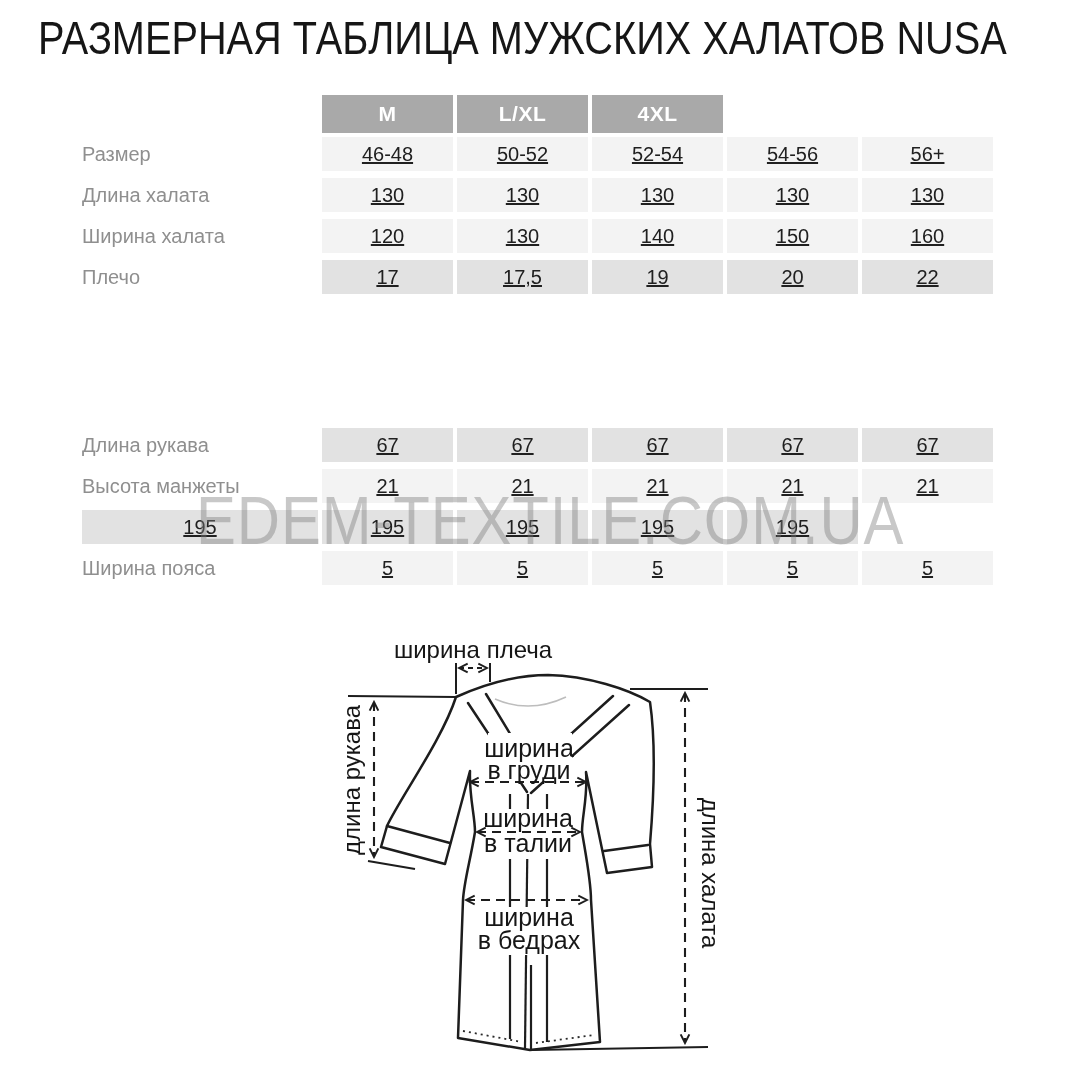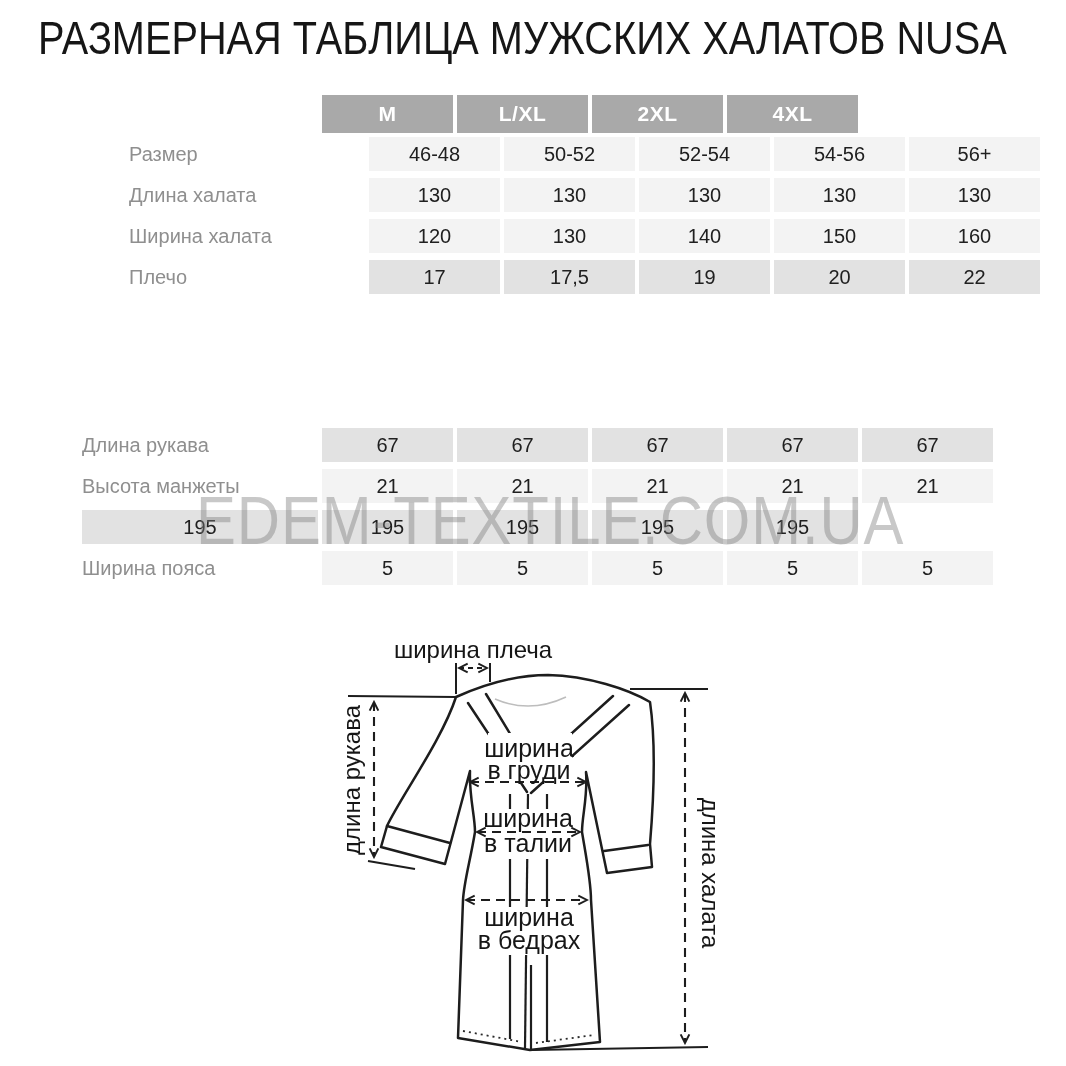--- a/index.html
+++ b/index.html
@@ -7,46 +7,45 @@
         font-family:"Liberation Sans",sans-serif;padding-left:48px;}
   .title{position:absolute;left:38px;top:10px;font-size:47px;font-weight:400;color:#161616;
          white-space:nowrap;transform:scaleX(.845);transform-origin:left top;}
   
   .thead{position:absolute;left:322px;top:95px;display:grid;
          grid-template-columns:repeat(5,131px);column-gap:4px;}
   .th{height:38px;background:#a9a9a9;color:#ffffff;font-size:21px;font-weight:700;
       letter-spacing:.5px;display:flex;align-items:center;justify-content:center;}
   
   .section{position:absolute;left:82px;display:flex;flex-direction:column;row-gap:7px;}
-  .s1{top:137px;margin-left:47px;}
+  .s1{top:137px;}
   .s2{top:428px;}
   .trow{display:grid;grid-template-columns:236px repeat(5,131px);column-gap:4px;height:34px;}
   .lbl{display:flex;align-items:center;color:#8f8f8f;font-size:20px;white-space:nowrap;background:#fff;}
-  .val{display:flex;align-items:center;justify-content:center;font-size:20px;color:#202020;}
+  .val{display:flex;align-items:center;justify-content:center;font-size:20px;color:#202020;text-decoration:underline;}
   .trow.light .val{background:#f3f3f3;}
   .trow.dark  .val{background:#e2e2e2;}
   
   .watermark{position:absolute;left:196px;top:486px;font-size:68px;line-height:1;
              color:rgba(125,125,125,.42);white-space:nowrap;letter-spacing:1px;
              transform:scaleX(.88);transform-origin:left top;z-index:5;}
   
   .diagram{position:absolute;left:330px;top:630px;}
   .diagram text{font-family:"Liberation Sans",sans-serif;fill:#161616;}
 </style>
 </head>
 <body>
 
 <div class="page">
 
   <div class="title">РАЗМЕРНАЯ ТАБЛИЦА МУЖСКИХ ХАЛАТОВ NUSA</div>
 
   <div class="thead">
     <div class="th">M</div>
     <div class="th">L/XL</div>
-    <div class="th">2XL</div>
     <div class="th">4XL</div>
   </div>
 
   <div class="section s1">
     <div class="trow light">
       <div class="lbl">Размер</div>
       <div class="val">46-48</div>
       <div class="val">50-52</div>
       <div class="val">52-54</div>
       <div class="val">54-56</div>

